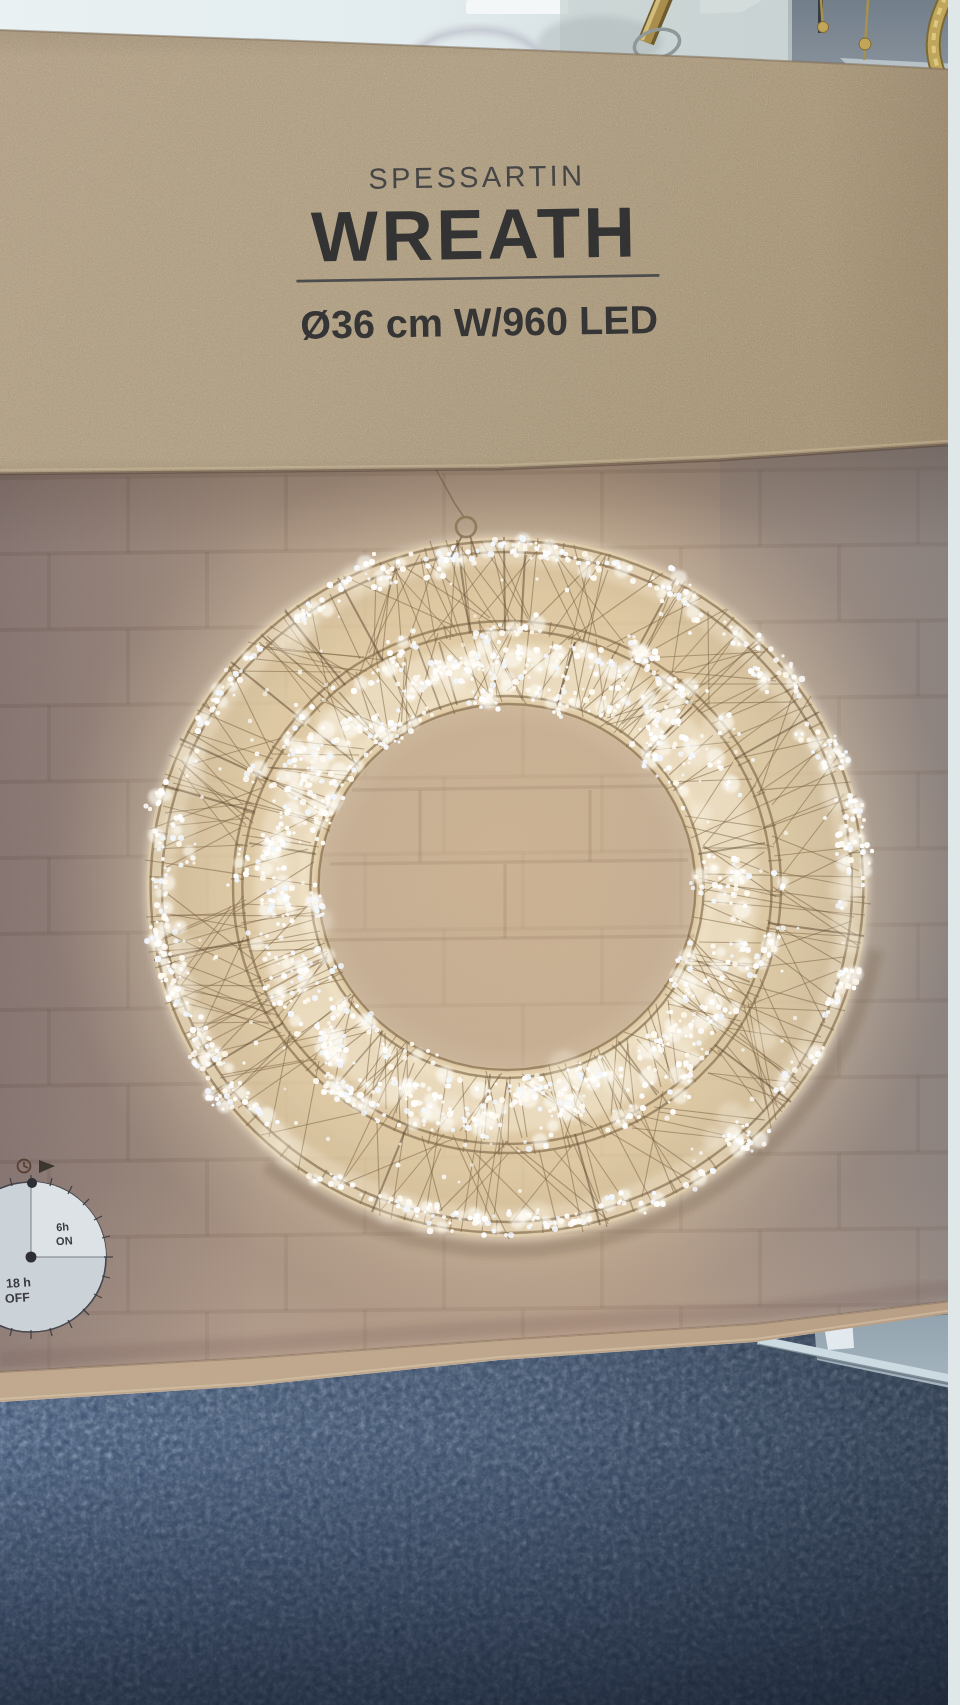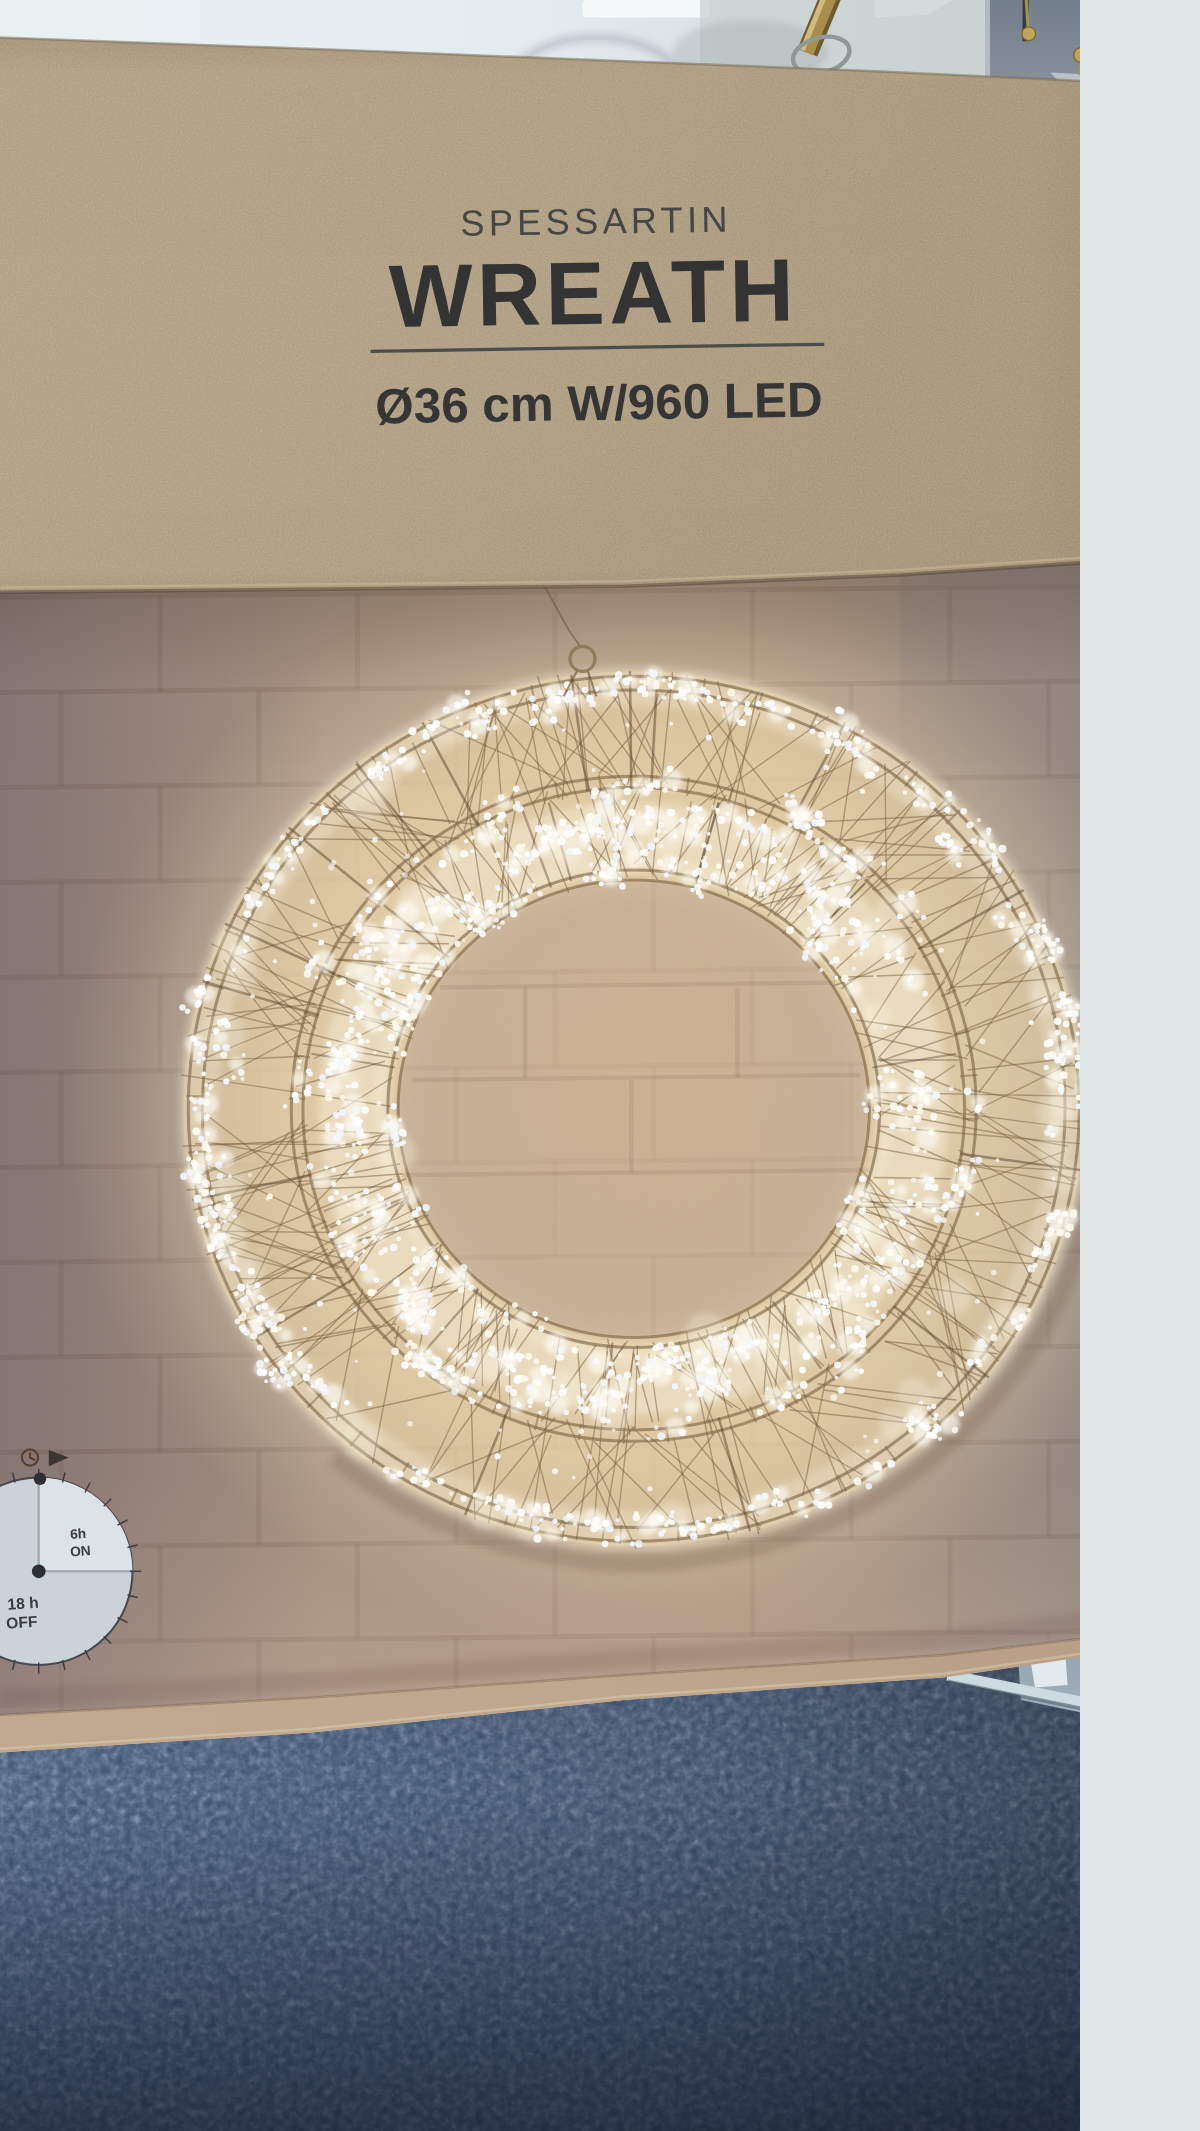--- a/index.html
+++ b/index.html
@@ -1,15 +1,15 @@
 <!DOCTYPE html>
 <html><head><meta charset="utf-8"><title>box</title>
 <style>
 html,body{margin:0;padding:0;background:#dfe7e9;font-family:"Liberation Sans",sans-serif;}
-#wrap{width:864px;height:1705px;overflow:hidden;position:relative;}
+#wrap{width:948px;height:1705px;overflow:hidden;position:relative;}
 </style></head>
 <body>
 <div id="wrap"><svg width="960" height="1705" viewBox="0 0 960 1705">
 
 <defs>
   <linearGradient id="bgTop" x1="0" y1="0" x2="1" y2="0">
     <stop offset="0" stop-color="#e9f1f3"></stop>
     <stop offset="0.55" stop-color="#e2ebed"></stop>
     <stop offset="0.78" stop-color="#d6e0e2"></stop>
     <stop offset="1" stop-color="#cbd5d8"></stop>

